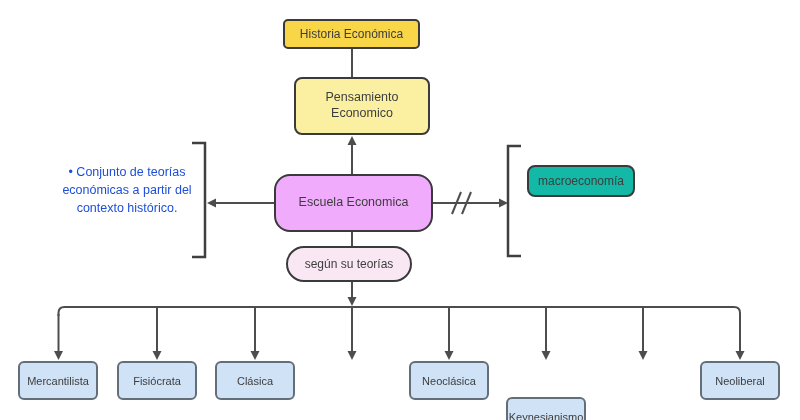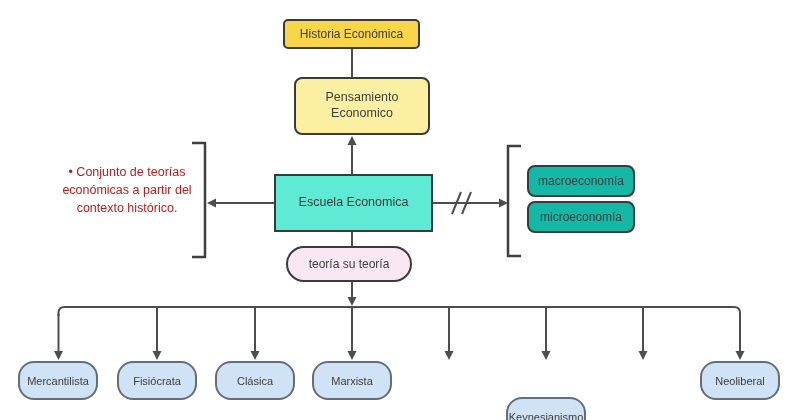--- a/index.html
+++ b/index.html
@@ -11,32 +11,32 @@
   .wires line,.wires path,.wires polyline{stroke:#4d4d4d;stroke-width:2;fill:none;}
   .wires polygon{fill:#4d4d4d;stroke:none;}
   .wires .bracket{stroke:#3f3f3f;stroke-width:2.5;}
   .node{
     position:absolute;display:flex;align-items:center;justify-content:center;
     text-align:center;box-sizing:border-box;border:2px solid #3a3a3a;
     font-size:12px;line-height:1.25;padding:2px 6px;
   }
   .historia{left:283px;top:19px;width:137px;height:30px;background:#f9d548;border-radius:5px;}
   .pensamiento{left:294px;top:77px;width:136px;height:58px;background:#fbf0a2;border-radius:8px;font-size:12.5px;}
-  .escuela{left:274px;top:174px;width:159px;height:58px;background:#5eead4;border-radius:0;font-size:12.5px;}
+  .escuela{left:274px;top:174px;width:159px;height:58px;background:#f0abfc;border-radius:16px;font-size:12.5px;}
   .teoria{left:286px;top:246px;width:126px;height:36px;background:#f9e8f4;border-radius:18px;}
   .econ{left:527px;width:108px;height:32px;background:#14b8a6;border-radius:8px;}
   .macro{top:165px;}
   .micro{top:201px;}
   .note{
     position:absolute;left:57px;top:163px;width:140px;text-align:center;
-    font-size:12.5px;line-height:1.45;color:#b91c1c;
+    font-size:12.5px;line-height:1.45;color:#1d4ed8;
   }
   .school{
     position:absolute;top:361px;width:80px;height:39px;background:#d0e2f6;
-    border:2px solid #646e79;border-radius:16px;display:flex;align-items:center;
+    border:2px solid #646e79;border-radius:6px;display:flex;align-items:center;
     justify-content:center;text-align:center;box-sizing:border-box;font-size:11px;padding:1px 2px;
   }
   .s1{left:18px;}.s2{left:117px;}.s3{left:215px;}.s4{left:312px;}
   .s5{left:409px;}.s6{left:506px;margin-top:36px;}.s7{left:603px;}.s8{left:700px;}
 </style>
 </head>
 <body>
 
 <div class="canvas">
 
@@ -80,28 +80,27 @@
     <polygon points="541.5,351 550.5,351 546,360"></polygon>
     <line x1="643" y1="307" x2="643" y2="351"></line>
     <polygon points="638.5,351 647.5,351 643,360"></polygon>
     <line x1="740" y1="314" x2="740" y2="351"></line>
     <polygon points="735.5,351 744.5,351 740,360"></polygon>
   </svg>
 
   <div class="node historia">Historia Económica</div>
   <div class="node pensamiento">Pensamiento Economico</div>
   <div class="node escuela">Escuela Economica</div>
-  <div class="node teoria">teoría su teoría</div>
+  <div class="node teoria">según su teorías</div>
   <div class="node econ macro">macroeconomía</div>
-  <div class="node econ micro">microeconomía</div>
 
   <div class="note">
     <div>• Conjunto de teorías económicas a partir del contexto histórico.</div>
   </div>
 
   <div class="school s1">Mercantilista</div>
   <div class="school s3">Clásica</div>
   <div class="school s2">Fisiócrata</div>
-  <div class="school s4">Marxista</div>
+  <div class="school s5">Neoclásica</div>
   <div class="school s6">Keynesianismo</div>
   <div class="school s8">Neoliberal</div>
 
 </div>
 
 </body></html>

